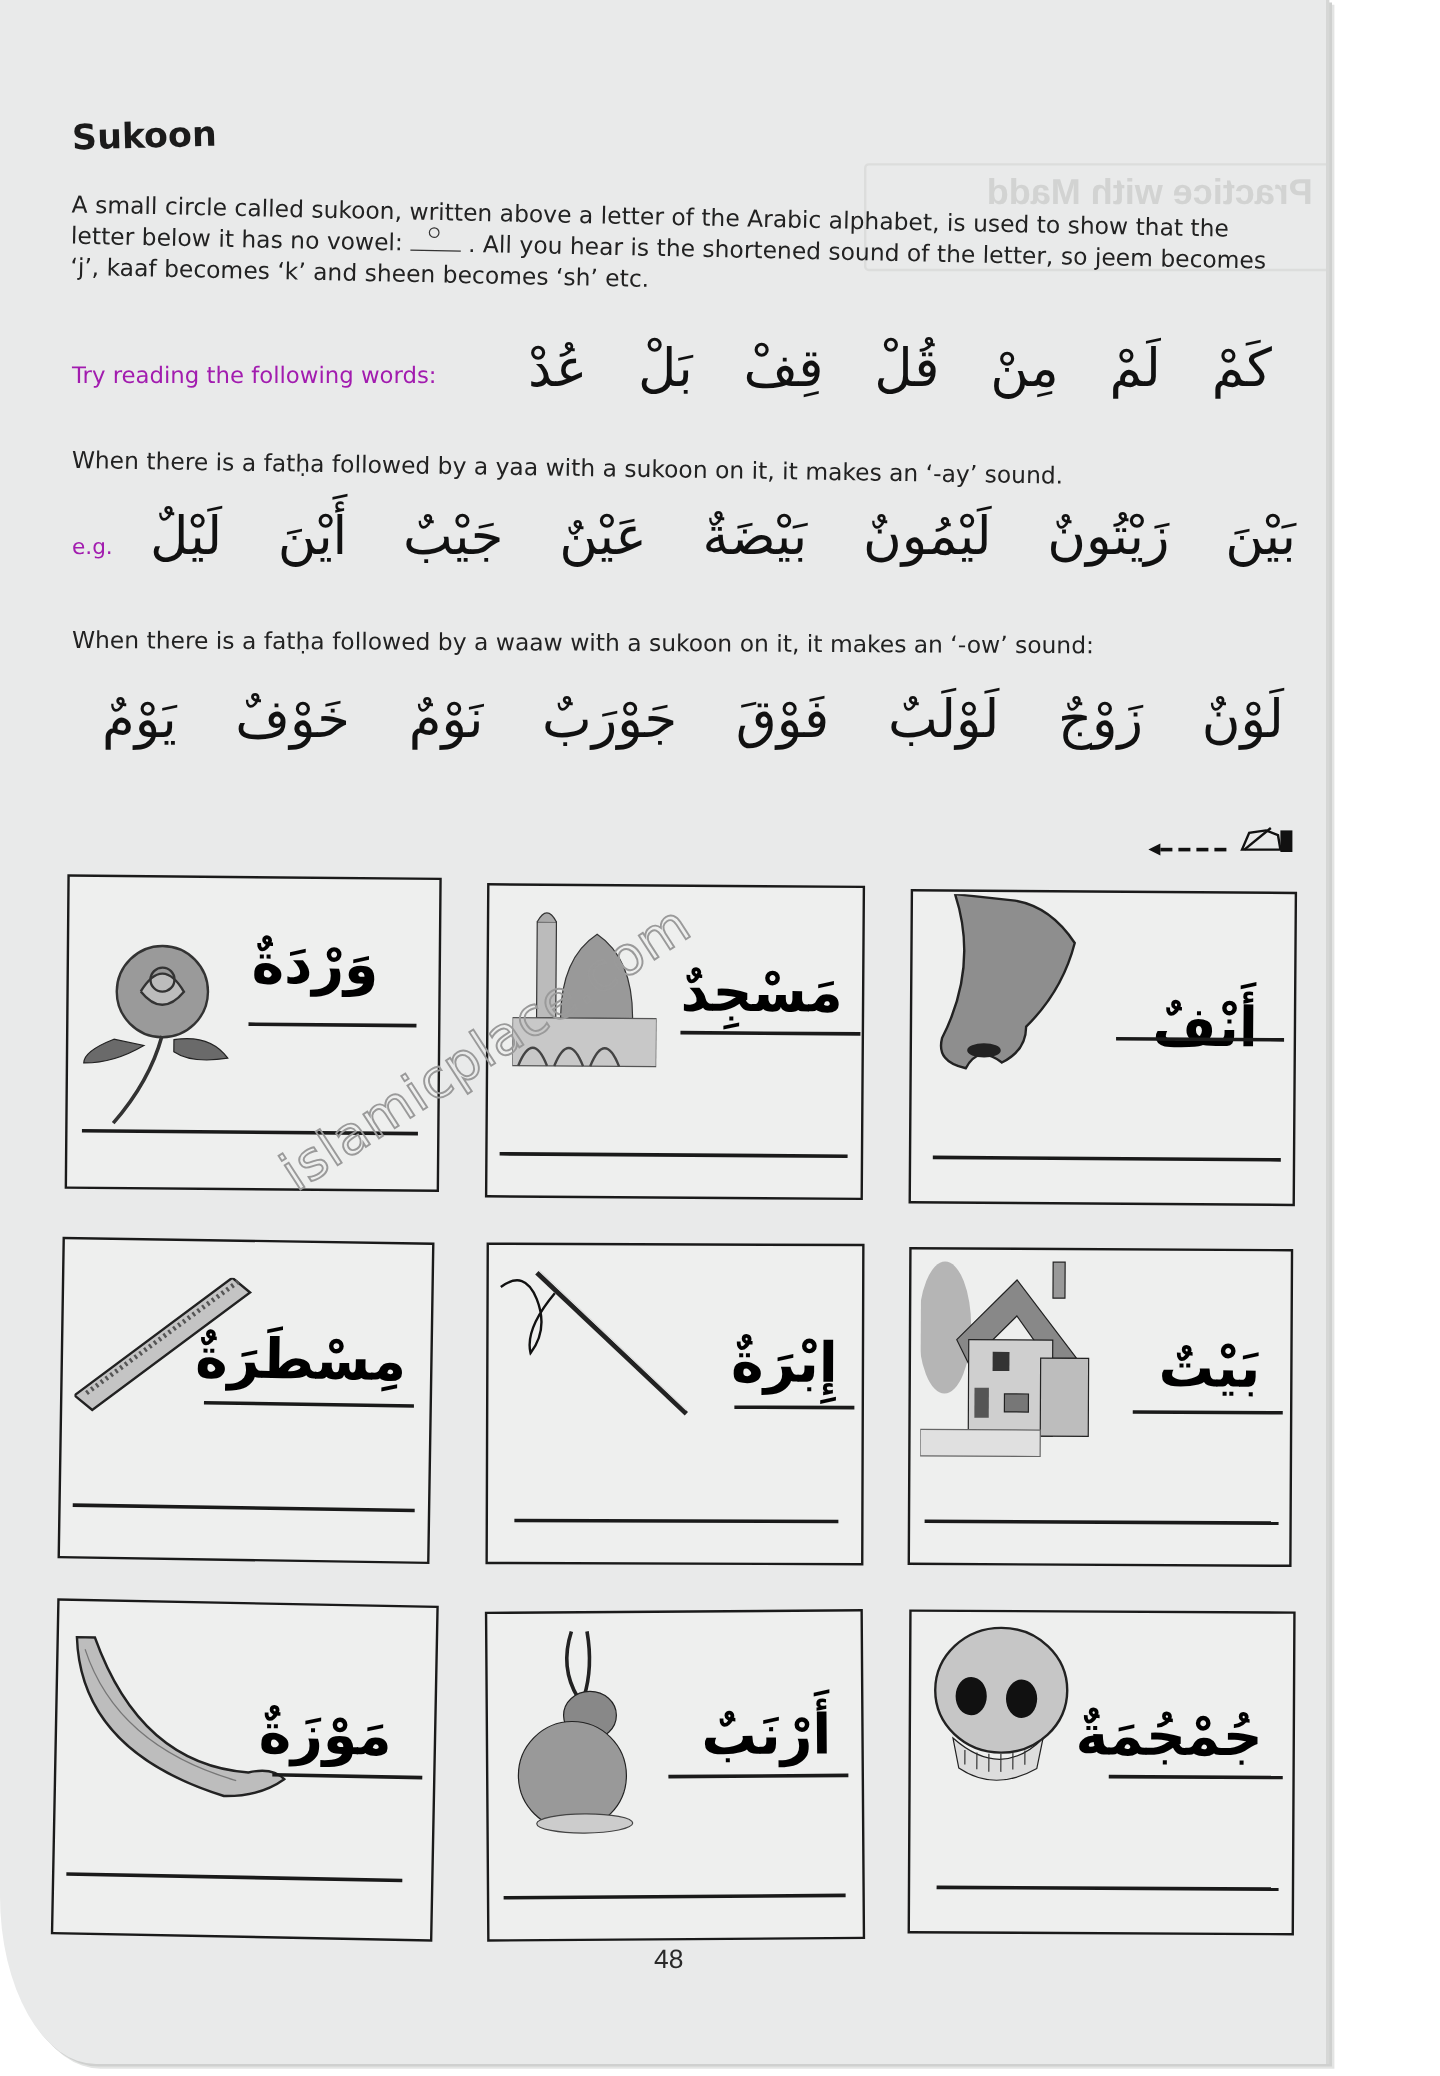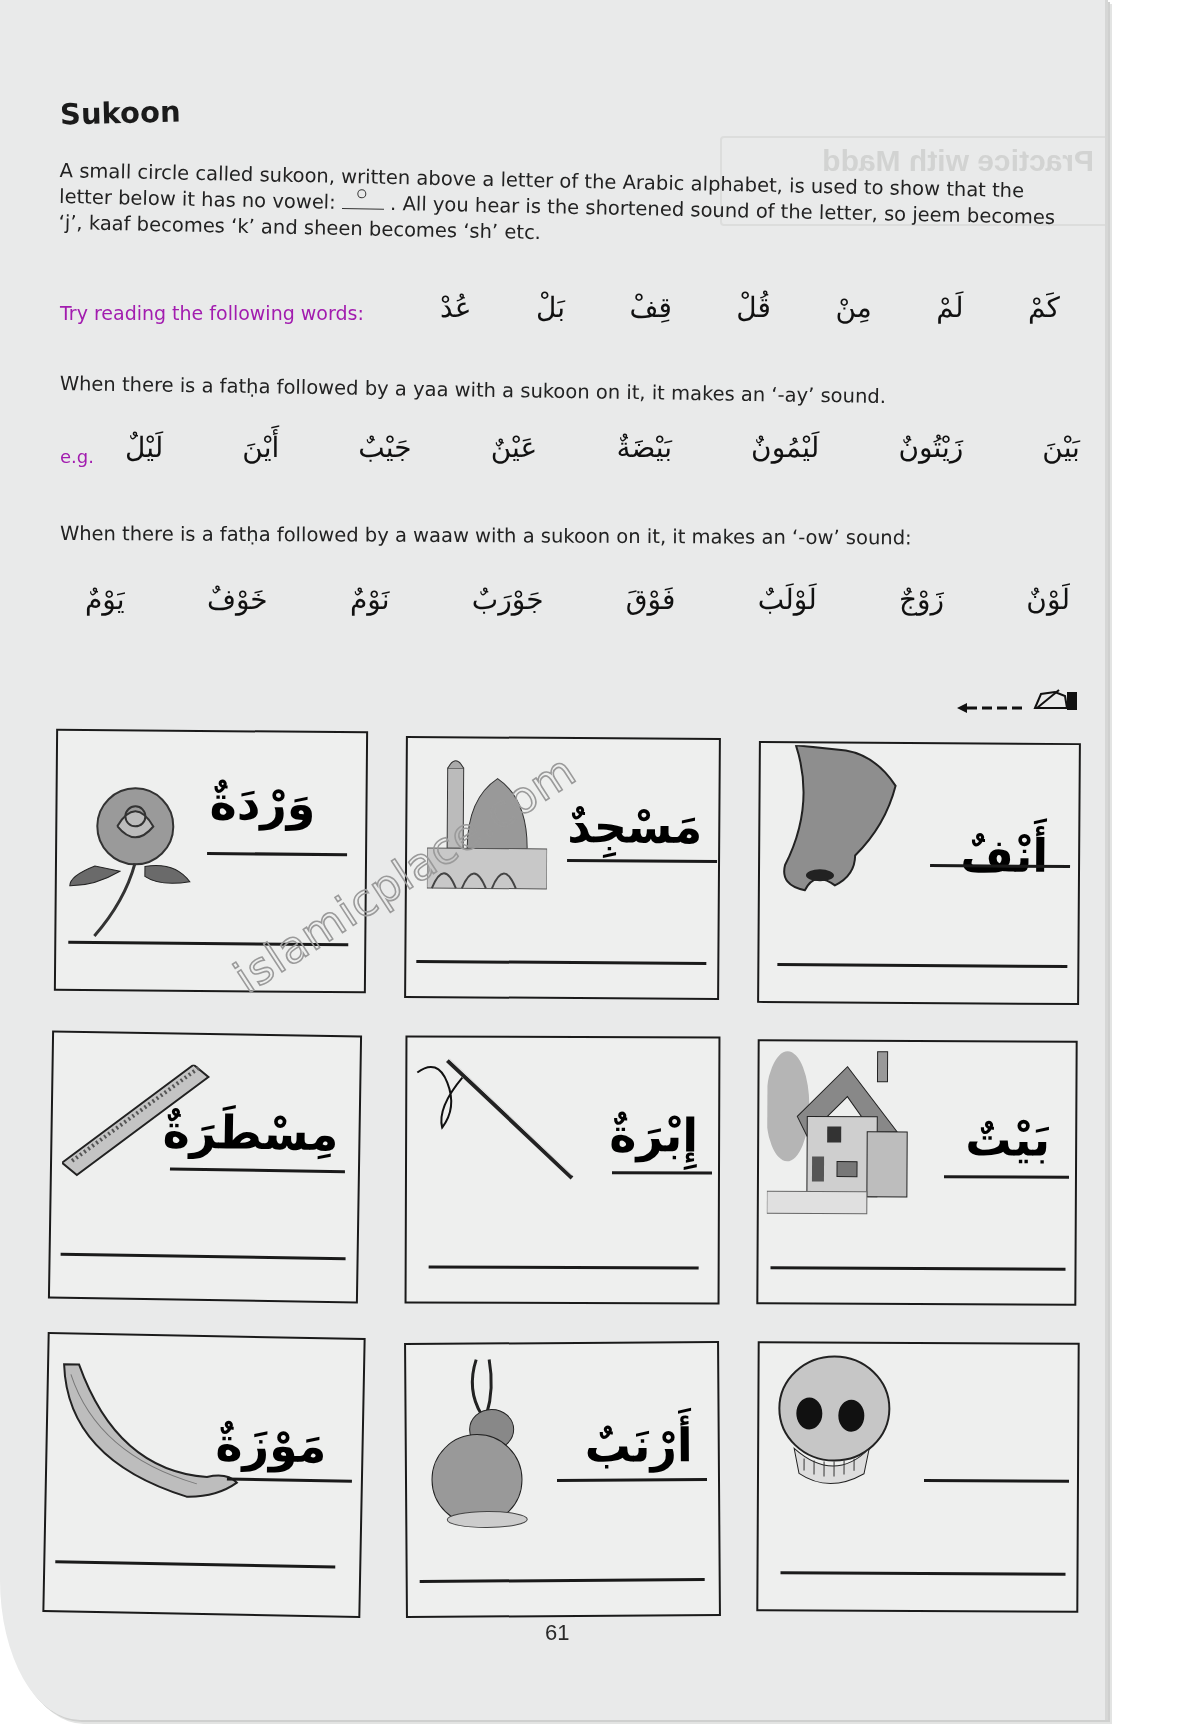--- a/index.html
+++ b/index.html
@@ -38,21 +38,21 @@
     content: ""; position: absolute; left: 15px; top: -4px; width: 7px; height: 7px;
     border: 1.5px solid #333; border-radius: 50%;
   }
   .row-label {
     position: absolute; font-family: "DejaVu Sans", sans-serif; font-size: 19px; color: #a21caf;
   }
   .ar-row {
     position: absolute; display: flex; flex-direction: row-reverse; align-items: flex-end;
     font-family: "DejaVu Sans", sans-serif; color: #111;
   }
-  .ar-word { font-size: 28px; line-height: 60px; direction: rtl; white-space: nowrap; font-family: Liberation Serif, serif; }
+  .ar-word { font-size: 44px; line-height: 60px; direction: rtl; white-space: nowrap; }
   .sentence {
     position: absolute; left: 60px; font-family: "DejaVu Sans", sans-serif;
     font-size: 19.5px; color: #222; white-space: nowrap; transform-origin: left top;
   }
   .instr {
     position: absolute; left: 58px; top: 688px; font-size: 19.5px; color: #222;
     font-family: "DejaVu Sans", sans-serif; white-space: nowrap;
   }
   .copy-cue { position: absolute; left: 955px; top: 688px; width: 130px; height: 30px; }
   .card {
@@ -233,20 +233,21 @@
   </div>
 
   <div class="card" style="left:757px; top:1342px; width:322px; height:270px; transform: rotate(0.3deg);">
     <svg class="pic" style="left:10px; top:10px;" width="130" height="140" viewBox="0 0 130 140">
       <ellipse cx="65" cy="55" rx="55" ry="52" fill="#c6c6c6" stroke="#222" stroke-width="2"></ellipse>
       <ellipse cx="40" cy="60" rx="13" ry="16" fill="#111"></ellipse>
       <ellipse cx="82" cy="62" rx="13" ry="16" fill="#111"></ellipse>
       <path d="M25 95 q40 35 75 0 L95 120 Q60 140 30 120 Z" fill="#ddd" stroke="#222"></path>
       <path d="M35 105 v12 M45 107 v14 M55 108 v15 M65 108 v15 M75 107 v14 M85 105 v12" stroke="#333"></path>
     </svg>
+    <div class="word" style="right:25px; top:75px;">جُمْجُمَةٌ</div>
     <div class="uline" style="left:165px; width:145px; top:135px;"></div>
     <div class="copyline" style="left:22px; width:285px; top:228px;"></div>
   </div>
 
   <div class="watermark">islamicplace.com</div>
 
-  <div class="page-num">61</div>
+  <div class="page-num">48</div>
 </div>
 
 </body></html>

